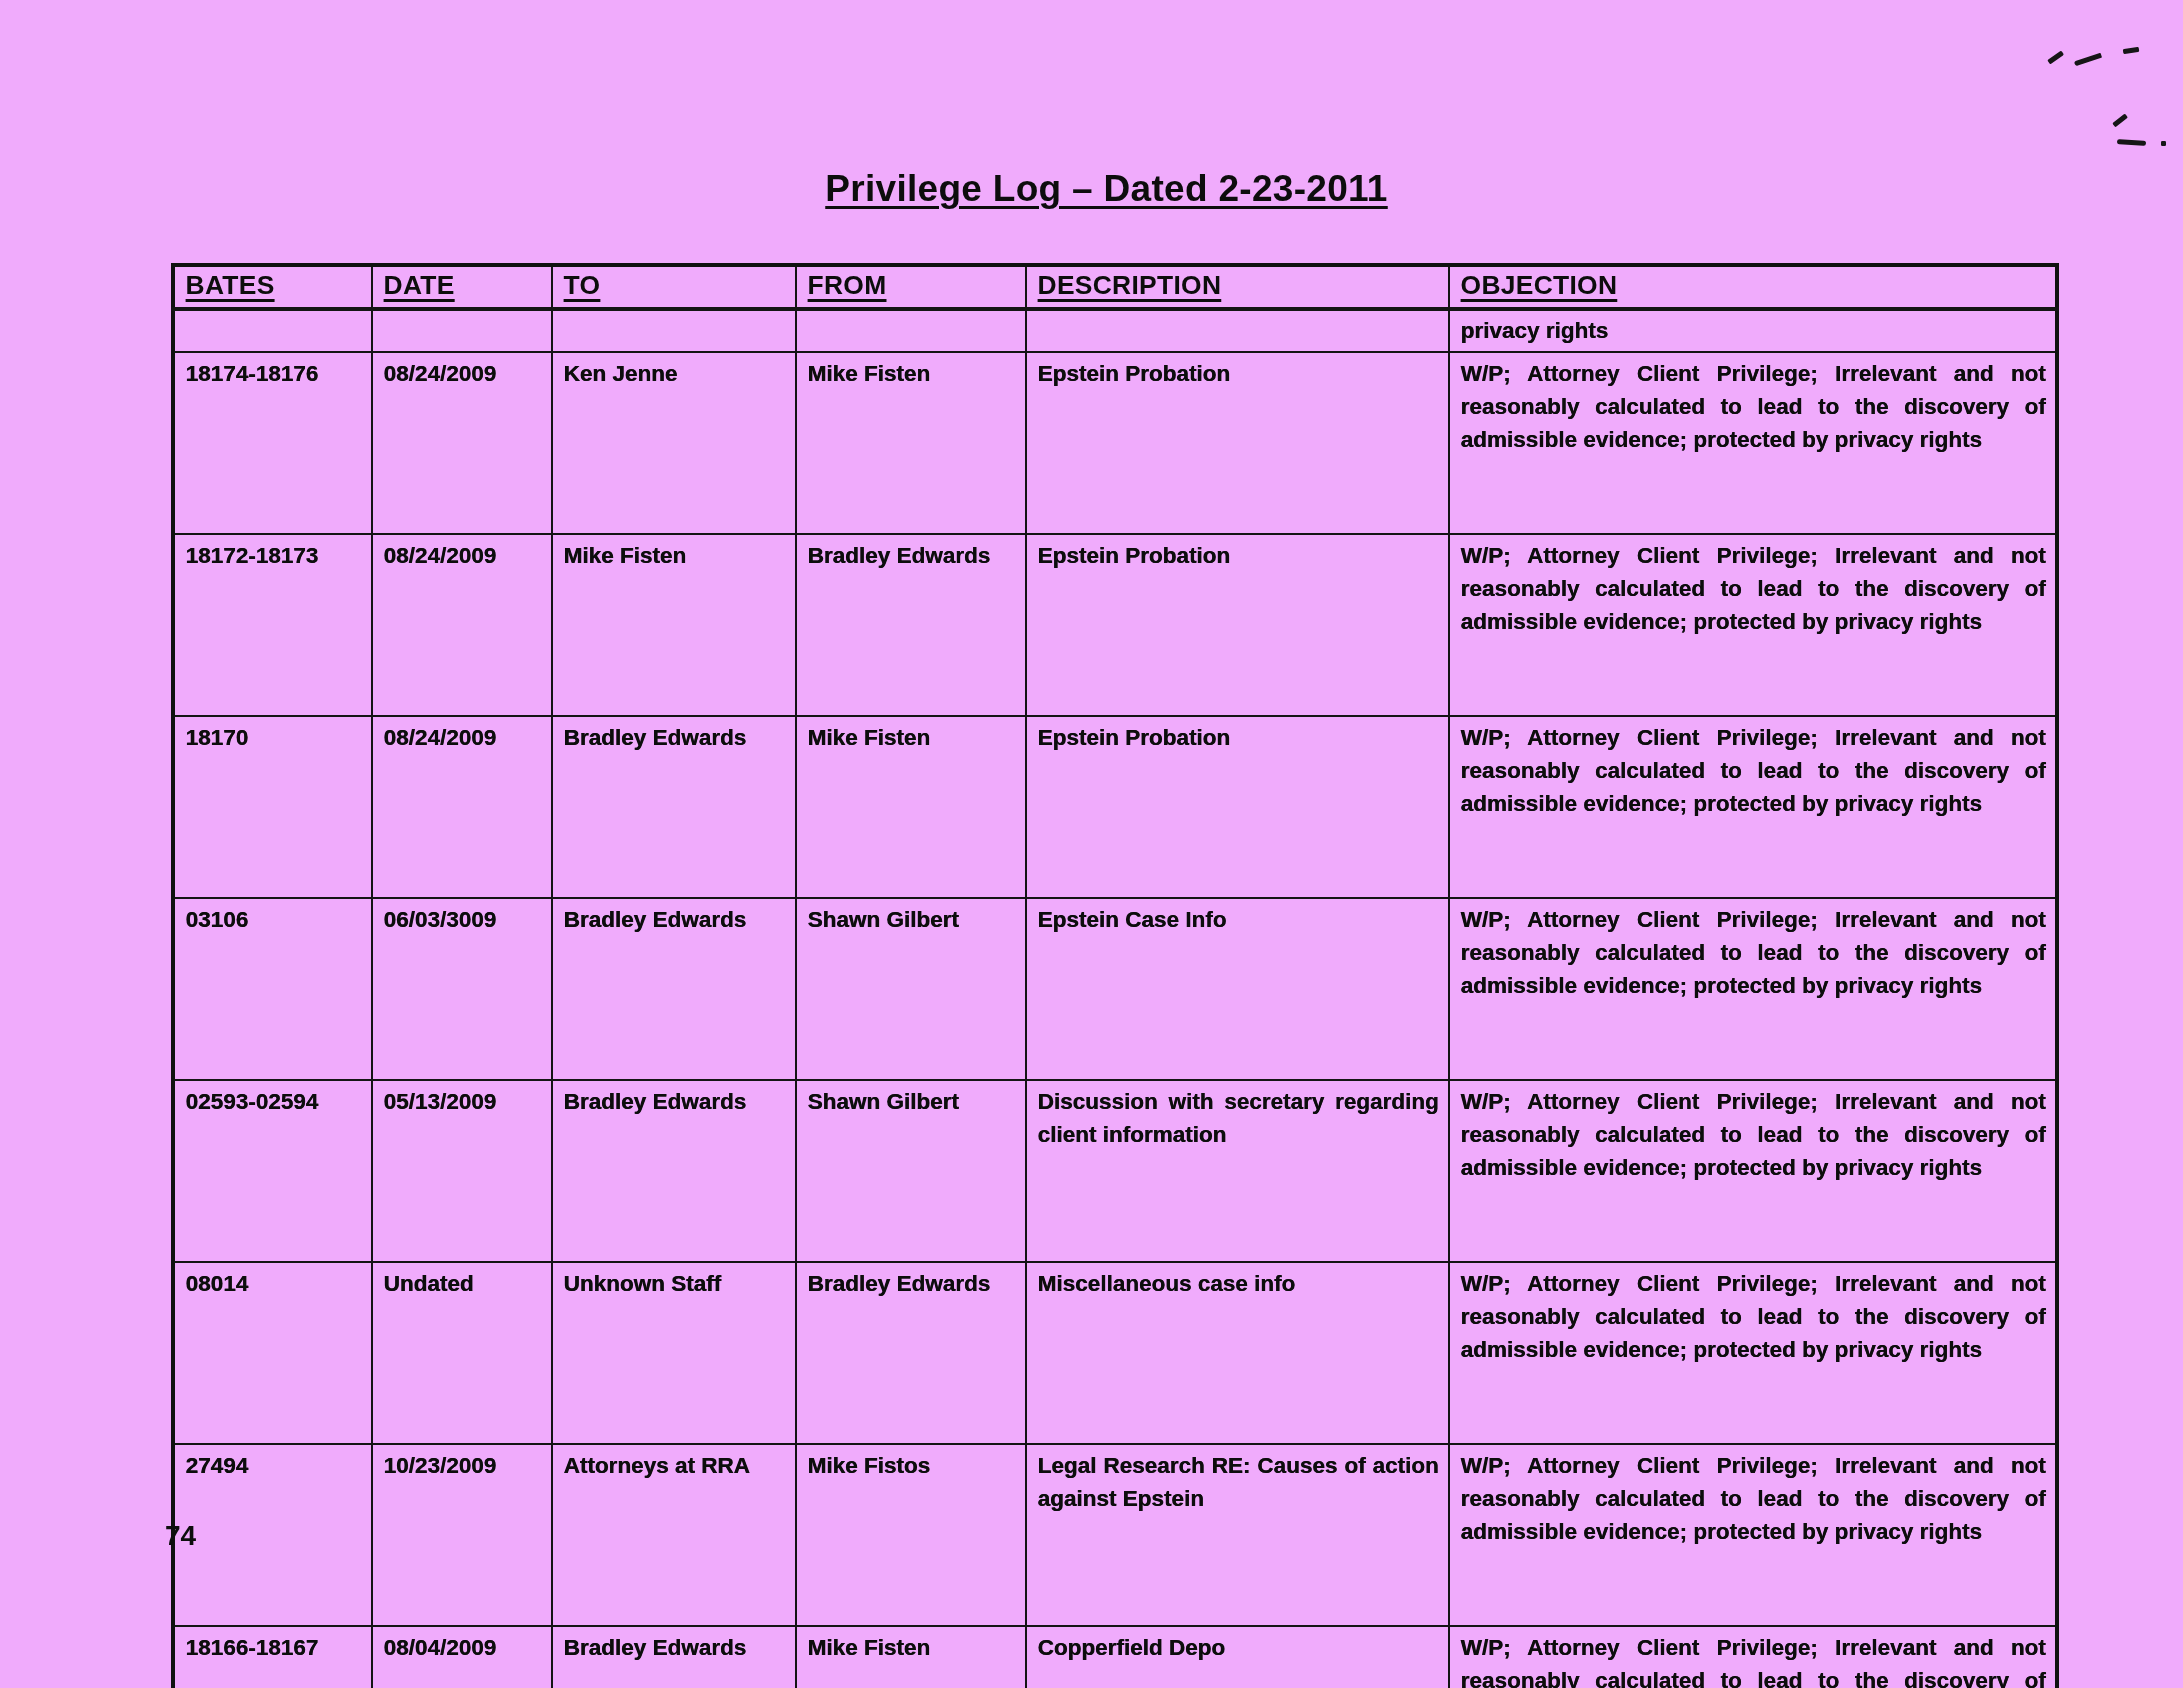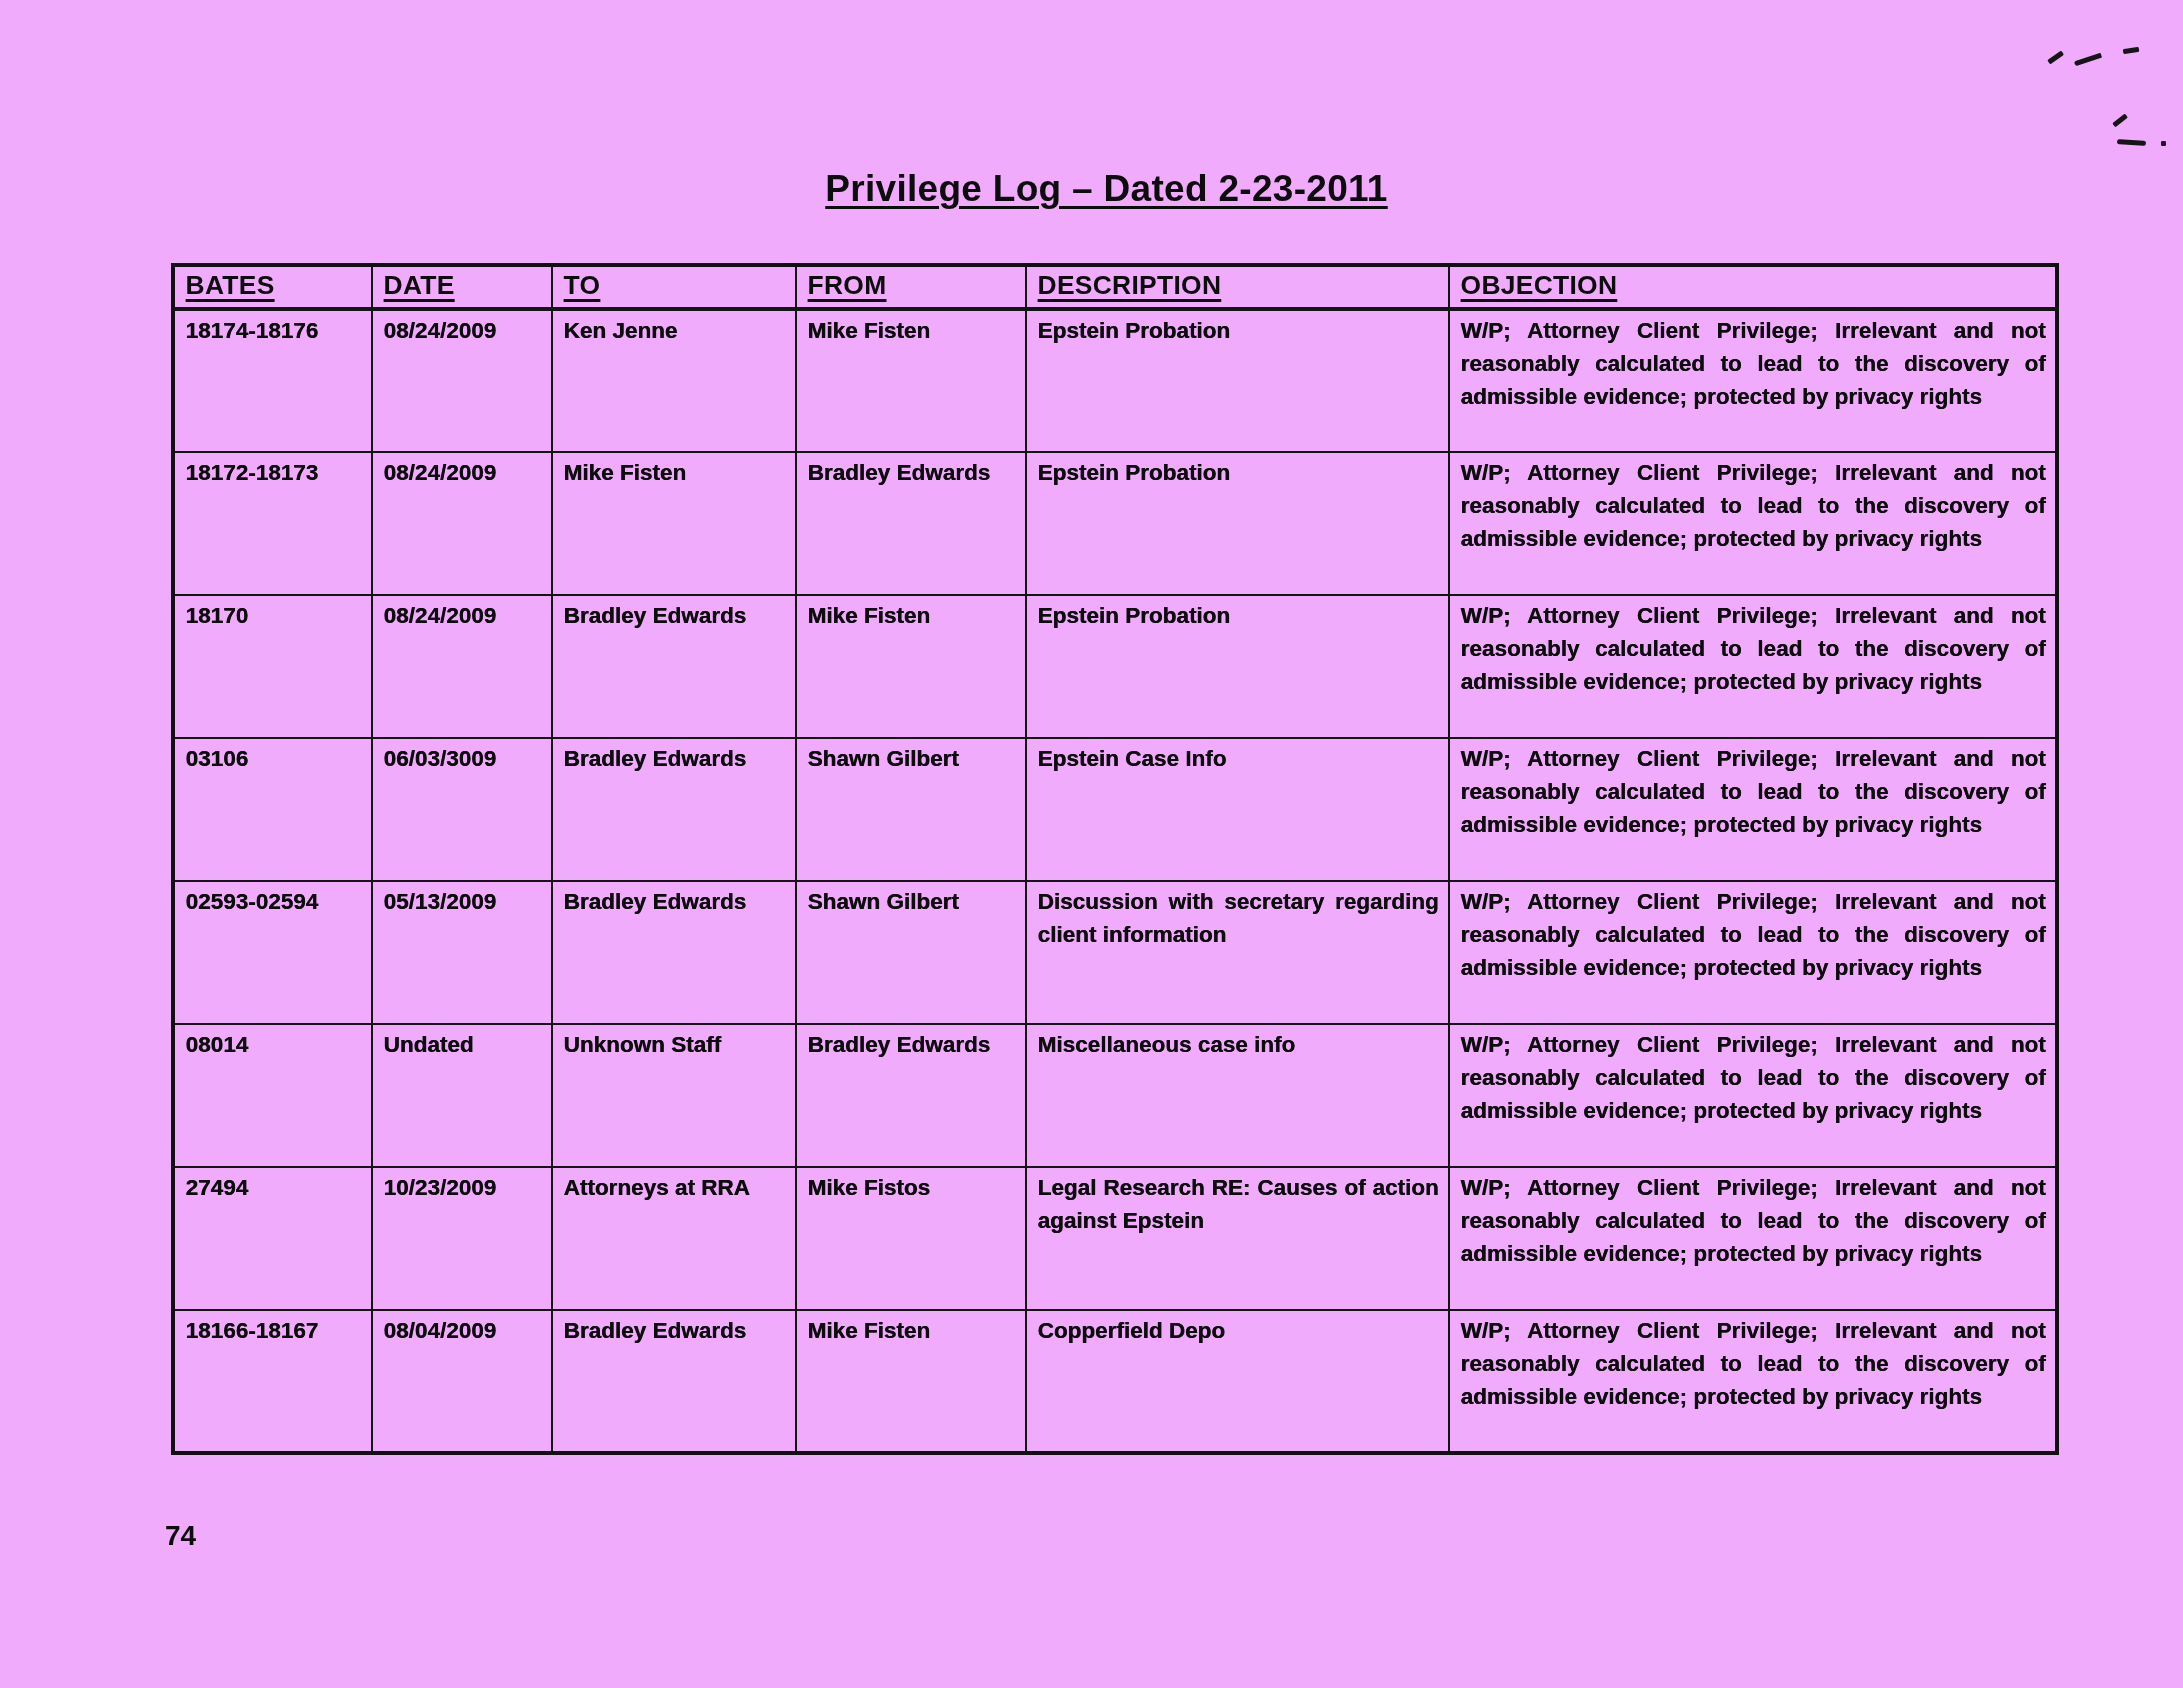--- a/index.html
+++ b/index.html
@@ -64,21 +64,21 @@
     text-align: left;
     padding: 2.6px 4px 6.6px 10.6px;
     letter-spacing: 0.3px;
     border-bottom-width: 4.6px;
   }
   table.log thead th span {
     text-decoration: underline;
     text-decoration-thickness: 2.6px;
     text-underline-offset: 4.6px;
   }
-  table.log tbody tr { height: 143px; }
+  table.log tbody tr { height: 182px; }
   table.log tbody tr.row-partial { height: 36px; }
   table.log tbody td {
     font-size: 22.5px;
     font-weight: 700;
     line-height: 33px;
     padding: 3.3px 9.2px 4px 10.6px;
     text-shadow: 0.3px 0 0 #141414;
   }
   table.log tbody td.col-description,
   table.log tbody td.col-objection {
@@ -127,20 +127,28 @@
         <tr>
           <th><span>BATES</span></th>
           <th><span>DATE</span></th>
           <th><span>TO</span></th>
           <th><span>FROM</span></th>
           <th><span>DESCRIPTION</span></th>
           <th><span>OBJECTION</span></th>
         </tr>
       </thead>
     <tbody>
+        <tr class="row-partial">
+          <td class="col-bates"></td>
+          <td class="col-date"></td>
+          <td class="col-to"></td>
+          <td class="col-from"></td>
+          <td class="col-description"></td>
+          <td class="col-objection">privacy rights</td>
+        </tr>
         <tr>
           <td class="col-bates">18174-18176</td>
           <td class="col-date">08/24/2009</td>
           <td class="col-to">Ken Jenne</td>
           <td class="col-from">Mike Fisten</td>
           <td class="col-description">Epstein Probation</td>
           <td class="col-objection">W/P; Attorney Client Privilege; Irrelevant and not reasonably calculated to lead to the discovery of admissible evidence; protected by privacy rights</td>
         </tr>
         <tr>
           <td class="col-bates">18172-18173</td>

